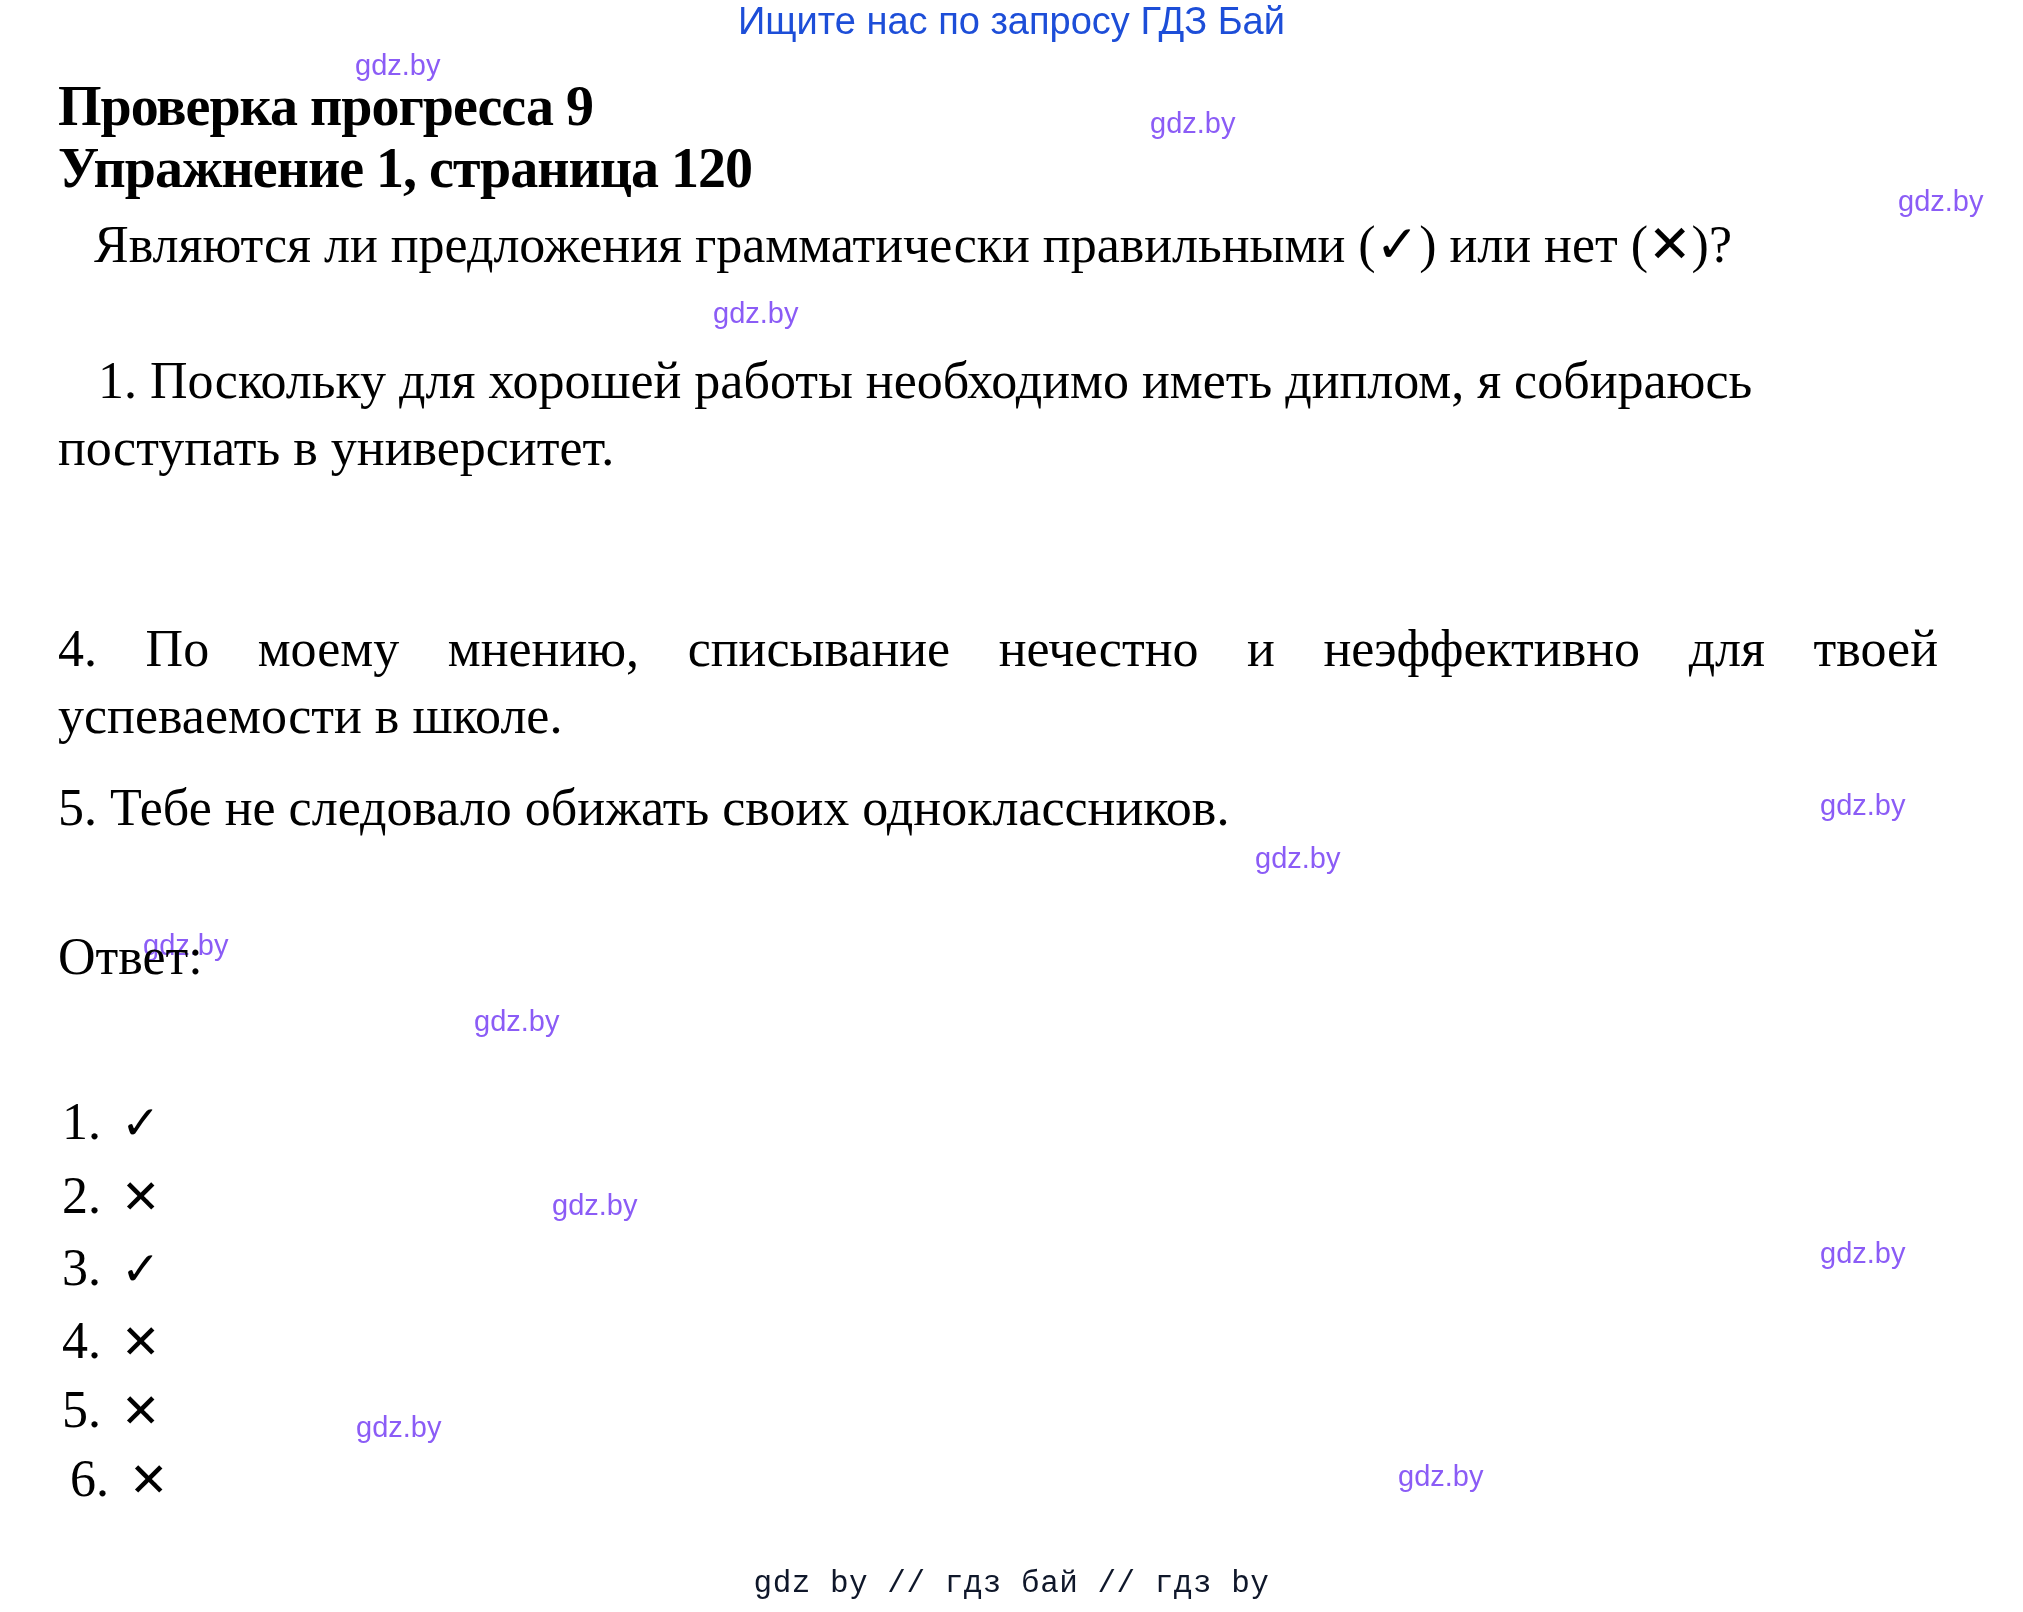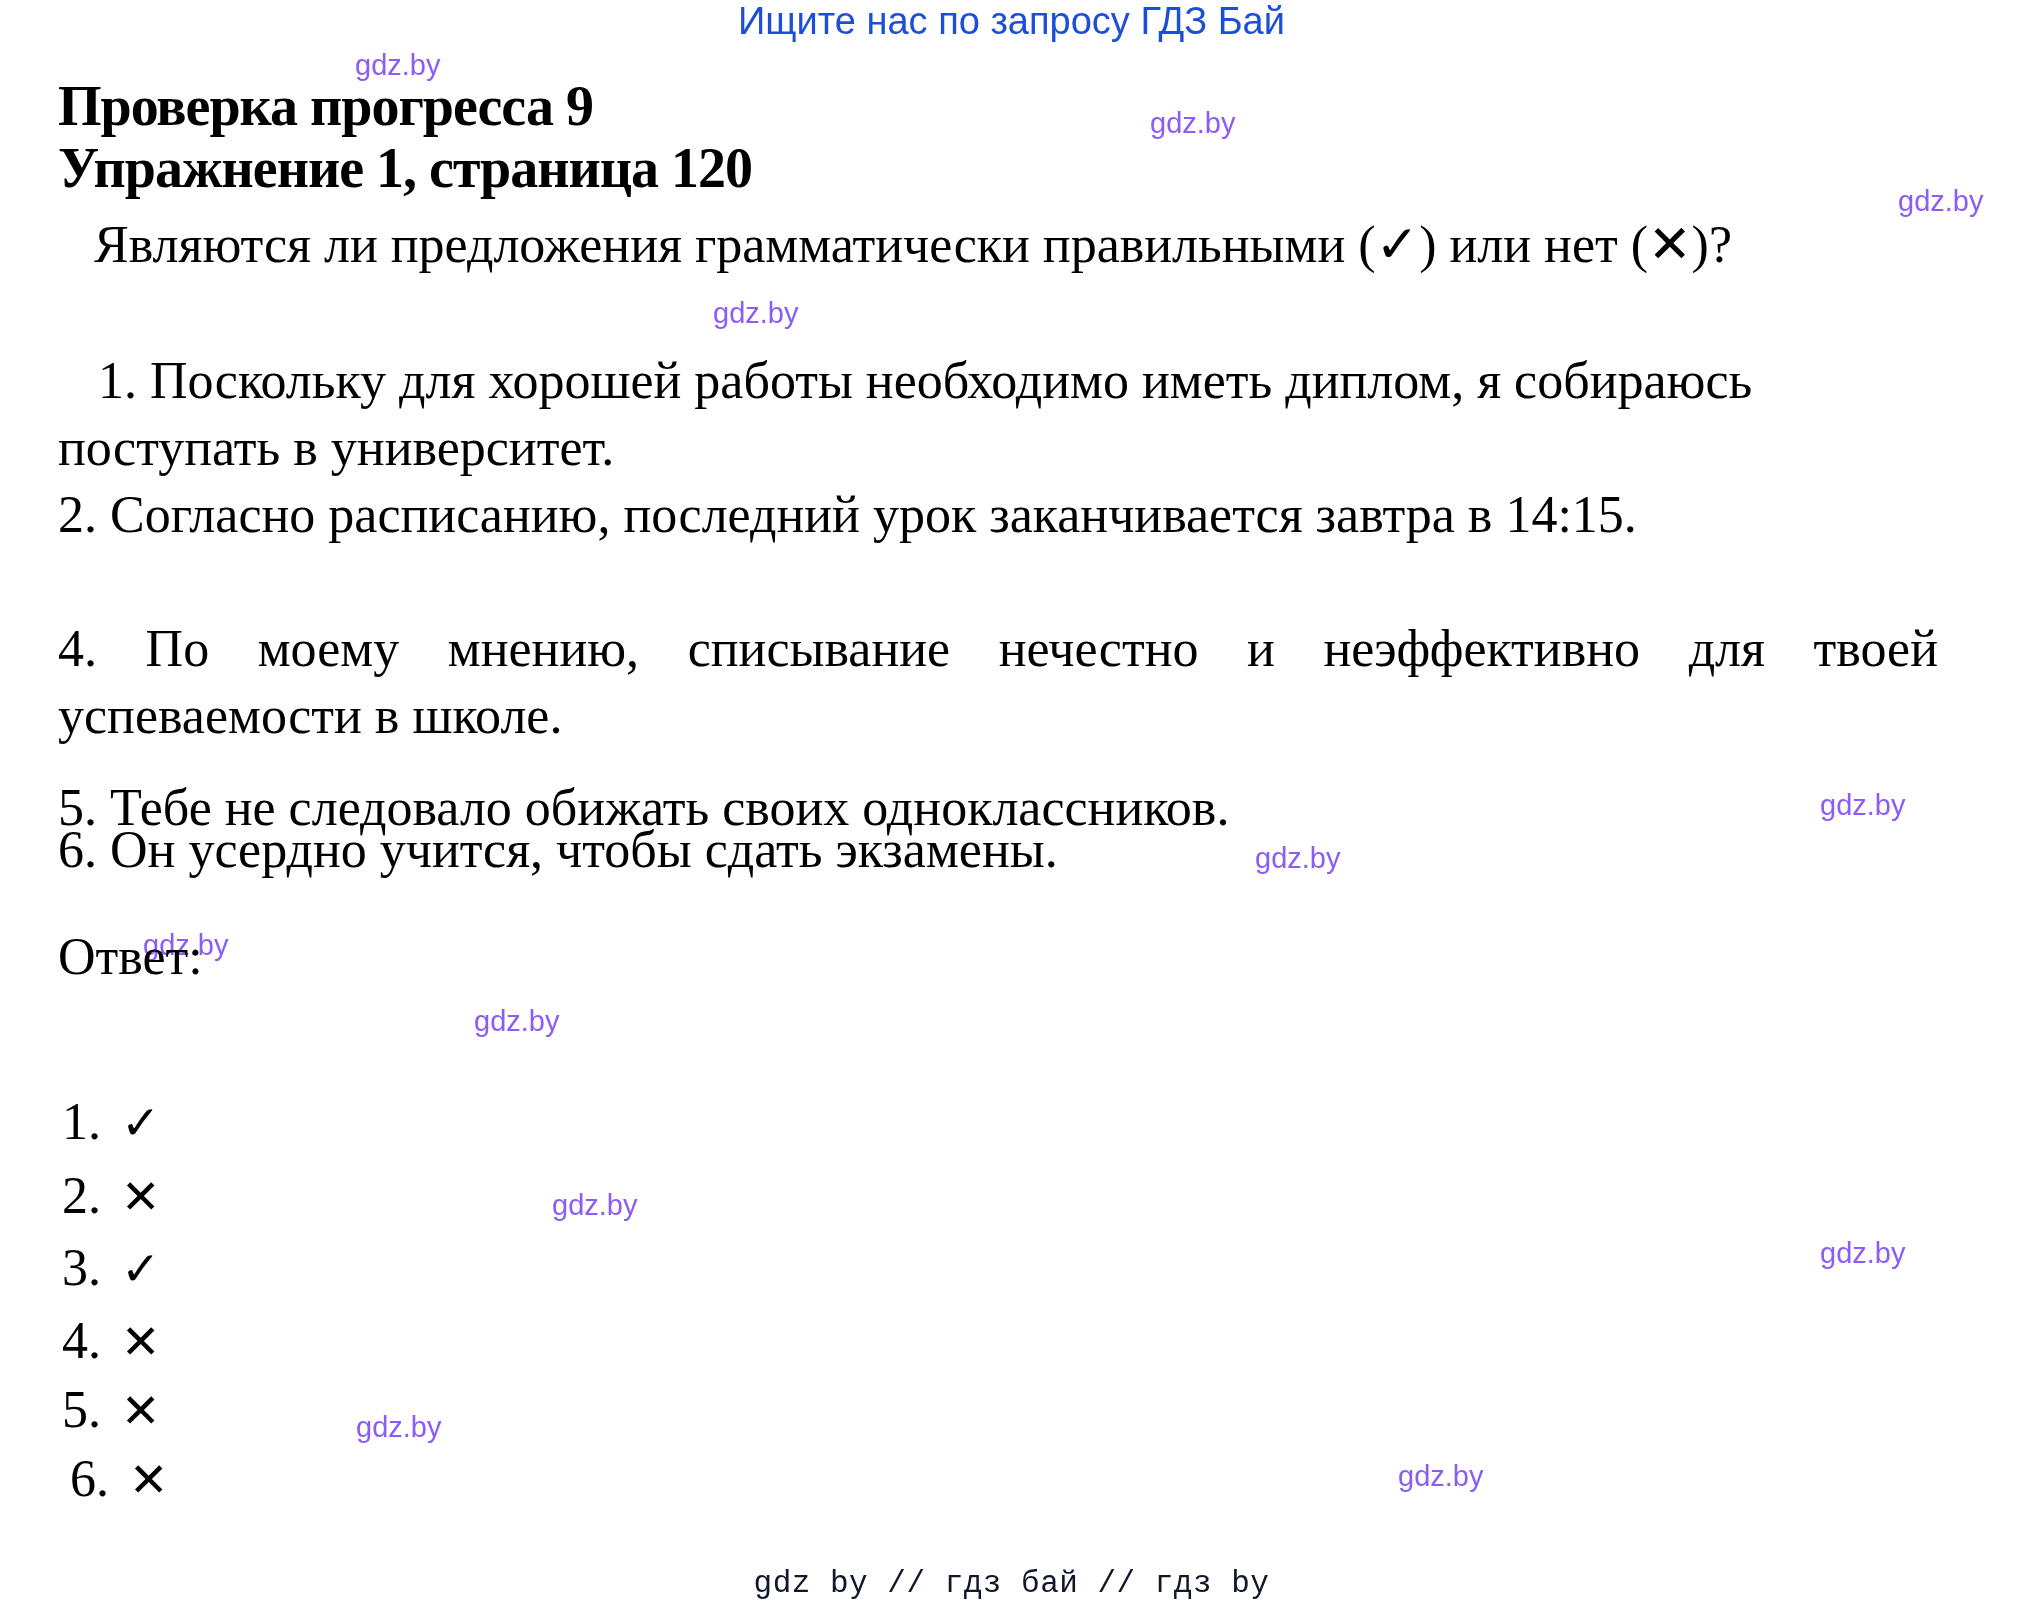--- a/index.html
+++ b/index.html
@@ -104,25 +104,23 @@
   <span class="wm" style="left:356px; top:1410px;">gdz.by</span>
   <span class="wm" style="left:1398px; top:1459px;">gdz.by</span>
 
   <div class="heading" style="top:76px;">Проверка прогресса 9</div>
   <div class="heading" style="top:138px;">Упражнение 1, страница 120</div>
 
   <div class="bodyline" style="top:216px;margin-left:36px;">Являются ли предложения грамматически правильными (✓) или нет (✕)?</div>
 
   <div class="bodyline" style="top:352px;margin-left:40px;">1. Поскольку для хорошей работы необходимо иметь диплом, я собираюсь</div>
   <div class="bodyline" style="top:419px;">поступать в университет.</div>
-  <div class="bodyline" style="top:486px;">2. Согласно расписанию, последний урок заканчивается завтра в 14:15.</div>
   <div class="bodyline justified" style="top:620px;">4. По моему мнению, списывание нечестно и неэффективно для твоей</div>
   <div class="bodyline" style="top:687px;">успеваемости в школе.</div>
   <div class="bodyline" style="top:754px;margin-top:25px;">5. Тебе не следовало обижать своих одноклассников.</div>
-  <div class="bodyline" style="top:821px;">6. Он усердно учится, чтобы сдать экзамены.</div>
 
   <div class="bodyline" style="top:928px;">Ответ:</div>
 
   <div class="answer-row" style="top:1094px;">
     <span>1.</span><span class="mark">✓</span>
   </div>
   <div class="answer-row" style="top:1168px;">
     <span>2.</span><span class="mark">✕</span>
   </div>
   <div class="answer-row" style="top:1240px;">

